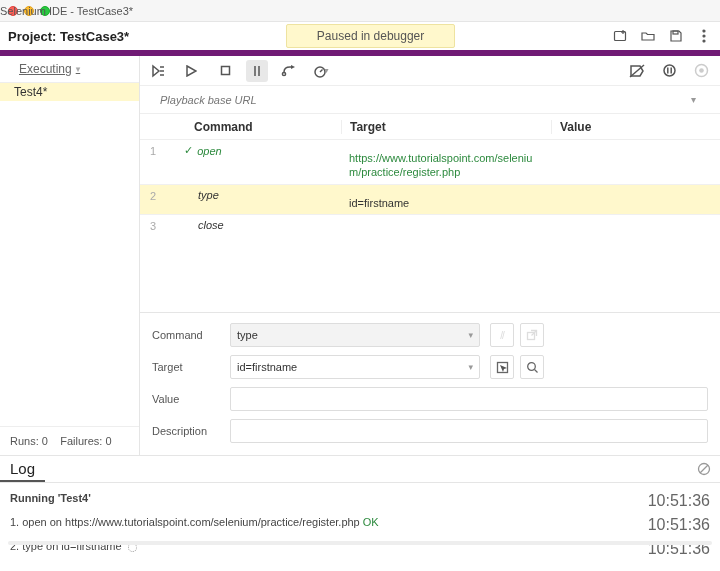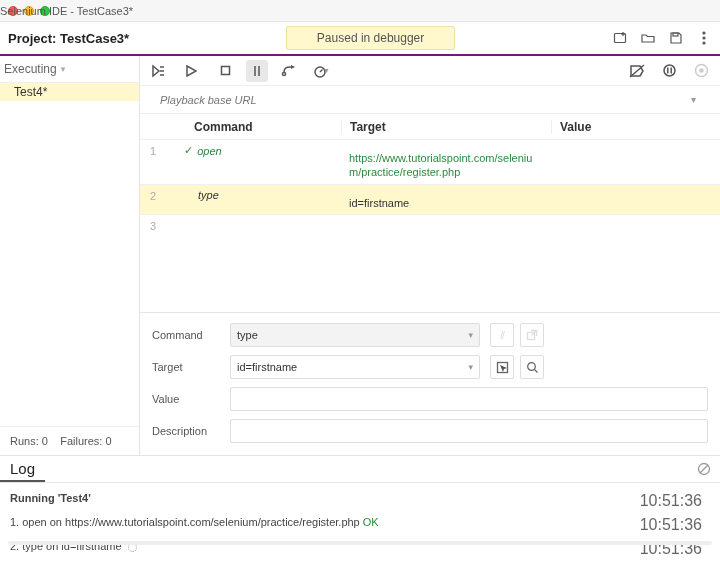--- a/index.html
+++ b/index.html
@@ -8,31 +8,31 @@
   
   .titlebar { height: 22px; background: #f6f6f6; border-bottom: 1px solid #e5e5e5; display: flex; align-items: center; position: relative; }
   .traffic { display: flex; gap: 6px; padding-left: 8px; }
   .dot { width: 10px; height: 10px; border-radius: 50%; }
   .dot.red { background: #ff5f57; border: 0.5px solid #e14640; }
   .dot.yellow { background: #ffbd2e; border: 0.5px solid #dfa123; }
   .dot.green { background: #28c940; border: 0.5px solid #1dad2c; }
   .title { position: absolute; left: 0; right: 0; text-align: left; font-size: 11px; color: #555; pointer-events: none; }
 
   
-  .header { height: 34px; display: flex; align-items: center; border-bottom: 2px solid #701a75; padding: 0 8px; }
+  .header { height: 34px; display: flex; align-items: center; border-bottom: 6px solid #701a75; padding: 0 8px; }
   .project-label { font-size: 13px; font-weight: 600; color: #222; }
   .paused-badge { margin: 0 auto; background: #fff8cc; border: 1px solid #eee3a0; color: #555; font-size: 12px; padding: 4px 30px; border-radius: 2px; }
   .header-icons { display: flex; gap: 12px; align-items: center; color: #555; }
   .hicon { width: 16px; height: 16px; display: flex; align-items: center; justify-content: center; cursor: pointer; }
   .hicon svg { stroke: #555; fill: none; stroke-width: 1.2; }
 
   
   .main { flex: 1; display: flex; min-height: 0; }
   .sidebar { width: 140px; border-right: 1px solid #e5e5e5; display: flex; flex-direction: column; }
-  .sb-header { padding: 6px 4px; font-size: 12px; color: #666; display: flex; align-items: center; gap: 4px; border-bottom: 1px solid #eee; }
+  .sb-header { padding: 6px 19px; font-size: 12px; color: #666; display: flex; align-items: center; gap: 4px; border-bottom: 1px solid #eee; text-decoration: underline; }
   .sb-header .chev { font-size: 9px; color: #aaa; }
   .sb-list { flex: 1; }
   .sb-item { padding: 2px 14px; font-size: 12px; cursor: pointer; }
   .sb-item.active { background: #fff8cc; }
   .sb-footer { border-top: 1px solid #eee; padding: 8px 10px; font-size: 11px; color: #555; position: relative; }
   .sb-scroll { position: absolute; bottom: 26px; left: 8px; right: 8px; height: 4px; border-radius: 2px; background: #eee; }
 
   
   .content { flex: 1; display: flex; flex-direction: column; min-width: 0; }
 
@@ -81,21 +81,21 @@
 
   
   .logtabs { height: 28px; border-top: 1px solid #e5e5e5; border-bottom: 1px solid #e5e5e5; display: flex; align-items: stretch; }
   .ltab { padding: 0 10px; font-size: 15px; display: flex; align-items: center; color: #888; cursor: pointer; }
   .ltab.active { color: #222; border-bottom: 2px solid #555; }
   .logtabs .spacer { flex: 1; }
   .clearlog { width: 32px; display: flex; align-items: center; justify-content: center; color: #999; cursor: pointer; }
   .clearlog svg { stroke: #999; fill: none; stroke-width: 1.3; }
 
   
-  .logbody { padding: 6px 18px 10px 10px; font-size: 11px; color: #444; }
+  .logbody { padding: 6px 10px 10px 10px; font-size: 11px; color: #444; }
   .logline { display: flex; justify-content: space-between; padding: 3px 0; }
   .logline .lt { font-weight: 600; }
   .logline .ok { color: #2d8a3e; }
   .logline .ts { color: #666; font-size: 16px; }
   .spinner { display: inline-block; width: 9px; height: 9px; border: 1.2px dotted #999; border-radius: 50%; vertical-align: middle; margin-left: 3px; }
 </style>
 </head>
 <body>
 
 <div class="titlebar">
@@ -248,20 +248,24 @@
         <div class="col-n">2</div>
         <div class="col-cmd">
             <span style="width:10px;"></span>
             <span>type</span>
           </div>
         <div class="col-tgt">id=firstname</div>
         <div class="col-val"></div>
       </div>
       <div class="trow border-top">
         <div class="col-n">3</div>
+        <div class="col-cmd">
+            <span style="width:10px;"></span>
+            <span>close</span>
+          </div>
         <div class="col-tgt"></div>
         <div class="col-val"></div>
       </div>
     </div>
 
     <div class="editor">
       <div class="erow">
         <div class="elabel">Command</div>
         <div class="einput shaded" style="max-width:250px;">
           <span>type</span>

